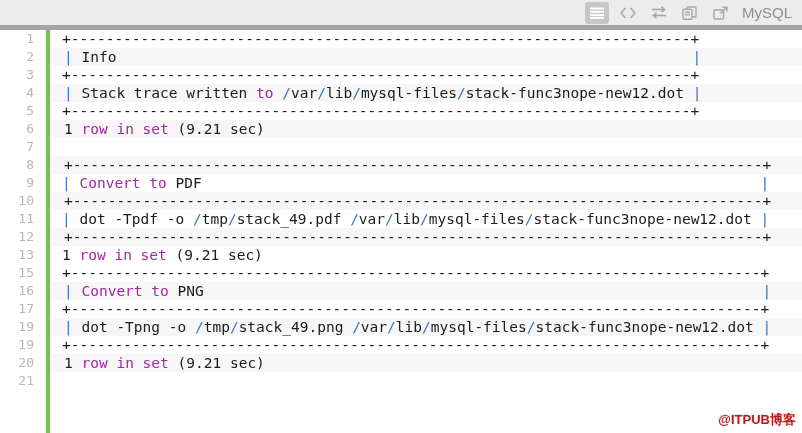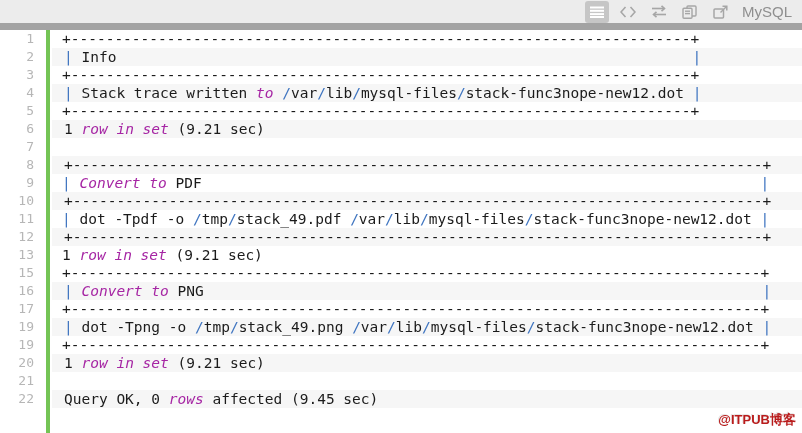--- a/index.html
+++ b/index.html
@@ -2,21 +2,21 @@
 <html style="--kw: #a626a4; --op: #3e74c0;"><head>
 <meta charset="utf-8">
 <style>
   html,body{margin:0;padding:0;}
   body{
     width:802px;height:433px;overflow:hidden;position:relative;
     background:#ffffff;font-family:"DejaVu Sans Mono",monospace;
   }
   
   .toolbar{
-    height:30px;background:#ececec;border-bottom:7px solid #a3a3a3;
+    height:30px;background:#ececec;border-bottom:5px solid #a3a3a3;
     display:flex;align-items:center;justify-content:flex-end;
     gap:7px;padding-right:10px;box-sizing:border-box;
   }
   .icon-btn{
     width:24px;height:22px;display:flex;align-items:center;justify-content:center;
     border-radius:3px;cursor:pointer;flex:none;
   }
   .icon-btn.active{background:#c6c6c6;}
   .icon-btn svg{display:block;}
   .toolbar-label{
@@ -29,21 +29,21 @@
   .line{display:flex;height:18px;line-height:18px;}
   .ln{
     flex:none;width:46px;box-sizing:border-box;text-align:right;padding-right:12px;
     color:#b6b6b6;font-size:13px;
   }
   .txt{
     flex:1;margin-left:4px;padding-left:12px;white-space:pre;
     font-size:14.5px;color:#1b1b1b;
   }
   .line.even .txt{background:#f6f6f6;margin-left:6px;}
-  .kw{color:var(--kw);font-style:italic;}
+  .kw{color:var(--kw);}
   .op{color:var(--op);}
   
   .watermark{
     position:absolute;right:6px;bottom:4px;
     font-family:"Liberation Sans",sans-serif;font-size:13px;font-weight:bold;
     color:#b91c1c;text-shadow:1px 1px 0 #ffffff,-1px -1px 0 #e6e6e6;
   }
 </style>
 </head>
 <body>
@@ -175,20 +175,16 @@
         <span class="txt"><span>+-------------------------------------------------------------------------------+</span></span>
       </div>
       <div class="line even">
         <span class="ln">20</span>
         <span class="txt"><span>1 </span><span class="kw">row</span><span> </span><span class="kw">in</span><span> </span><span class="kw">set</span><span> (9.21 sec)</span></span>
       </div>
       <div class="line">
         <span class="ln">21</span>
         <span class="txt"></span>
       </div>
-      <div class="line even">
-        <span class="ln">22</span>
-        <span class="txt"><span>Query OK, 0 </span><span class="kw">rows</span><span> affected (9.45 sec)</span></span>
-      </div>
     </div>
 </div>
 
 <div class="watermark">@ITPUB博客</div>
 
 </body></html>

